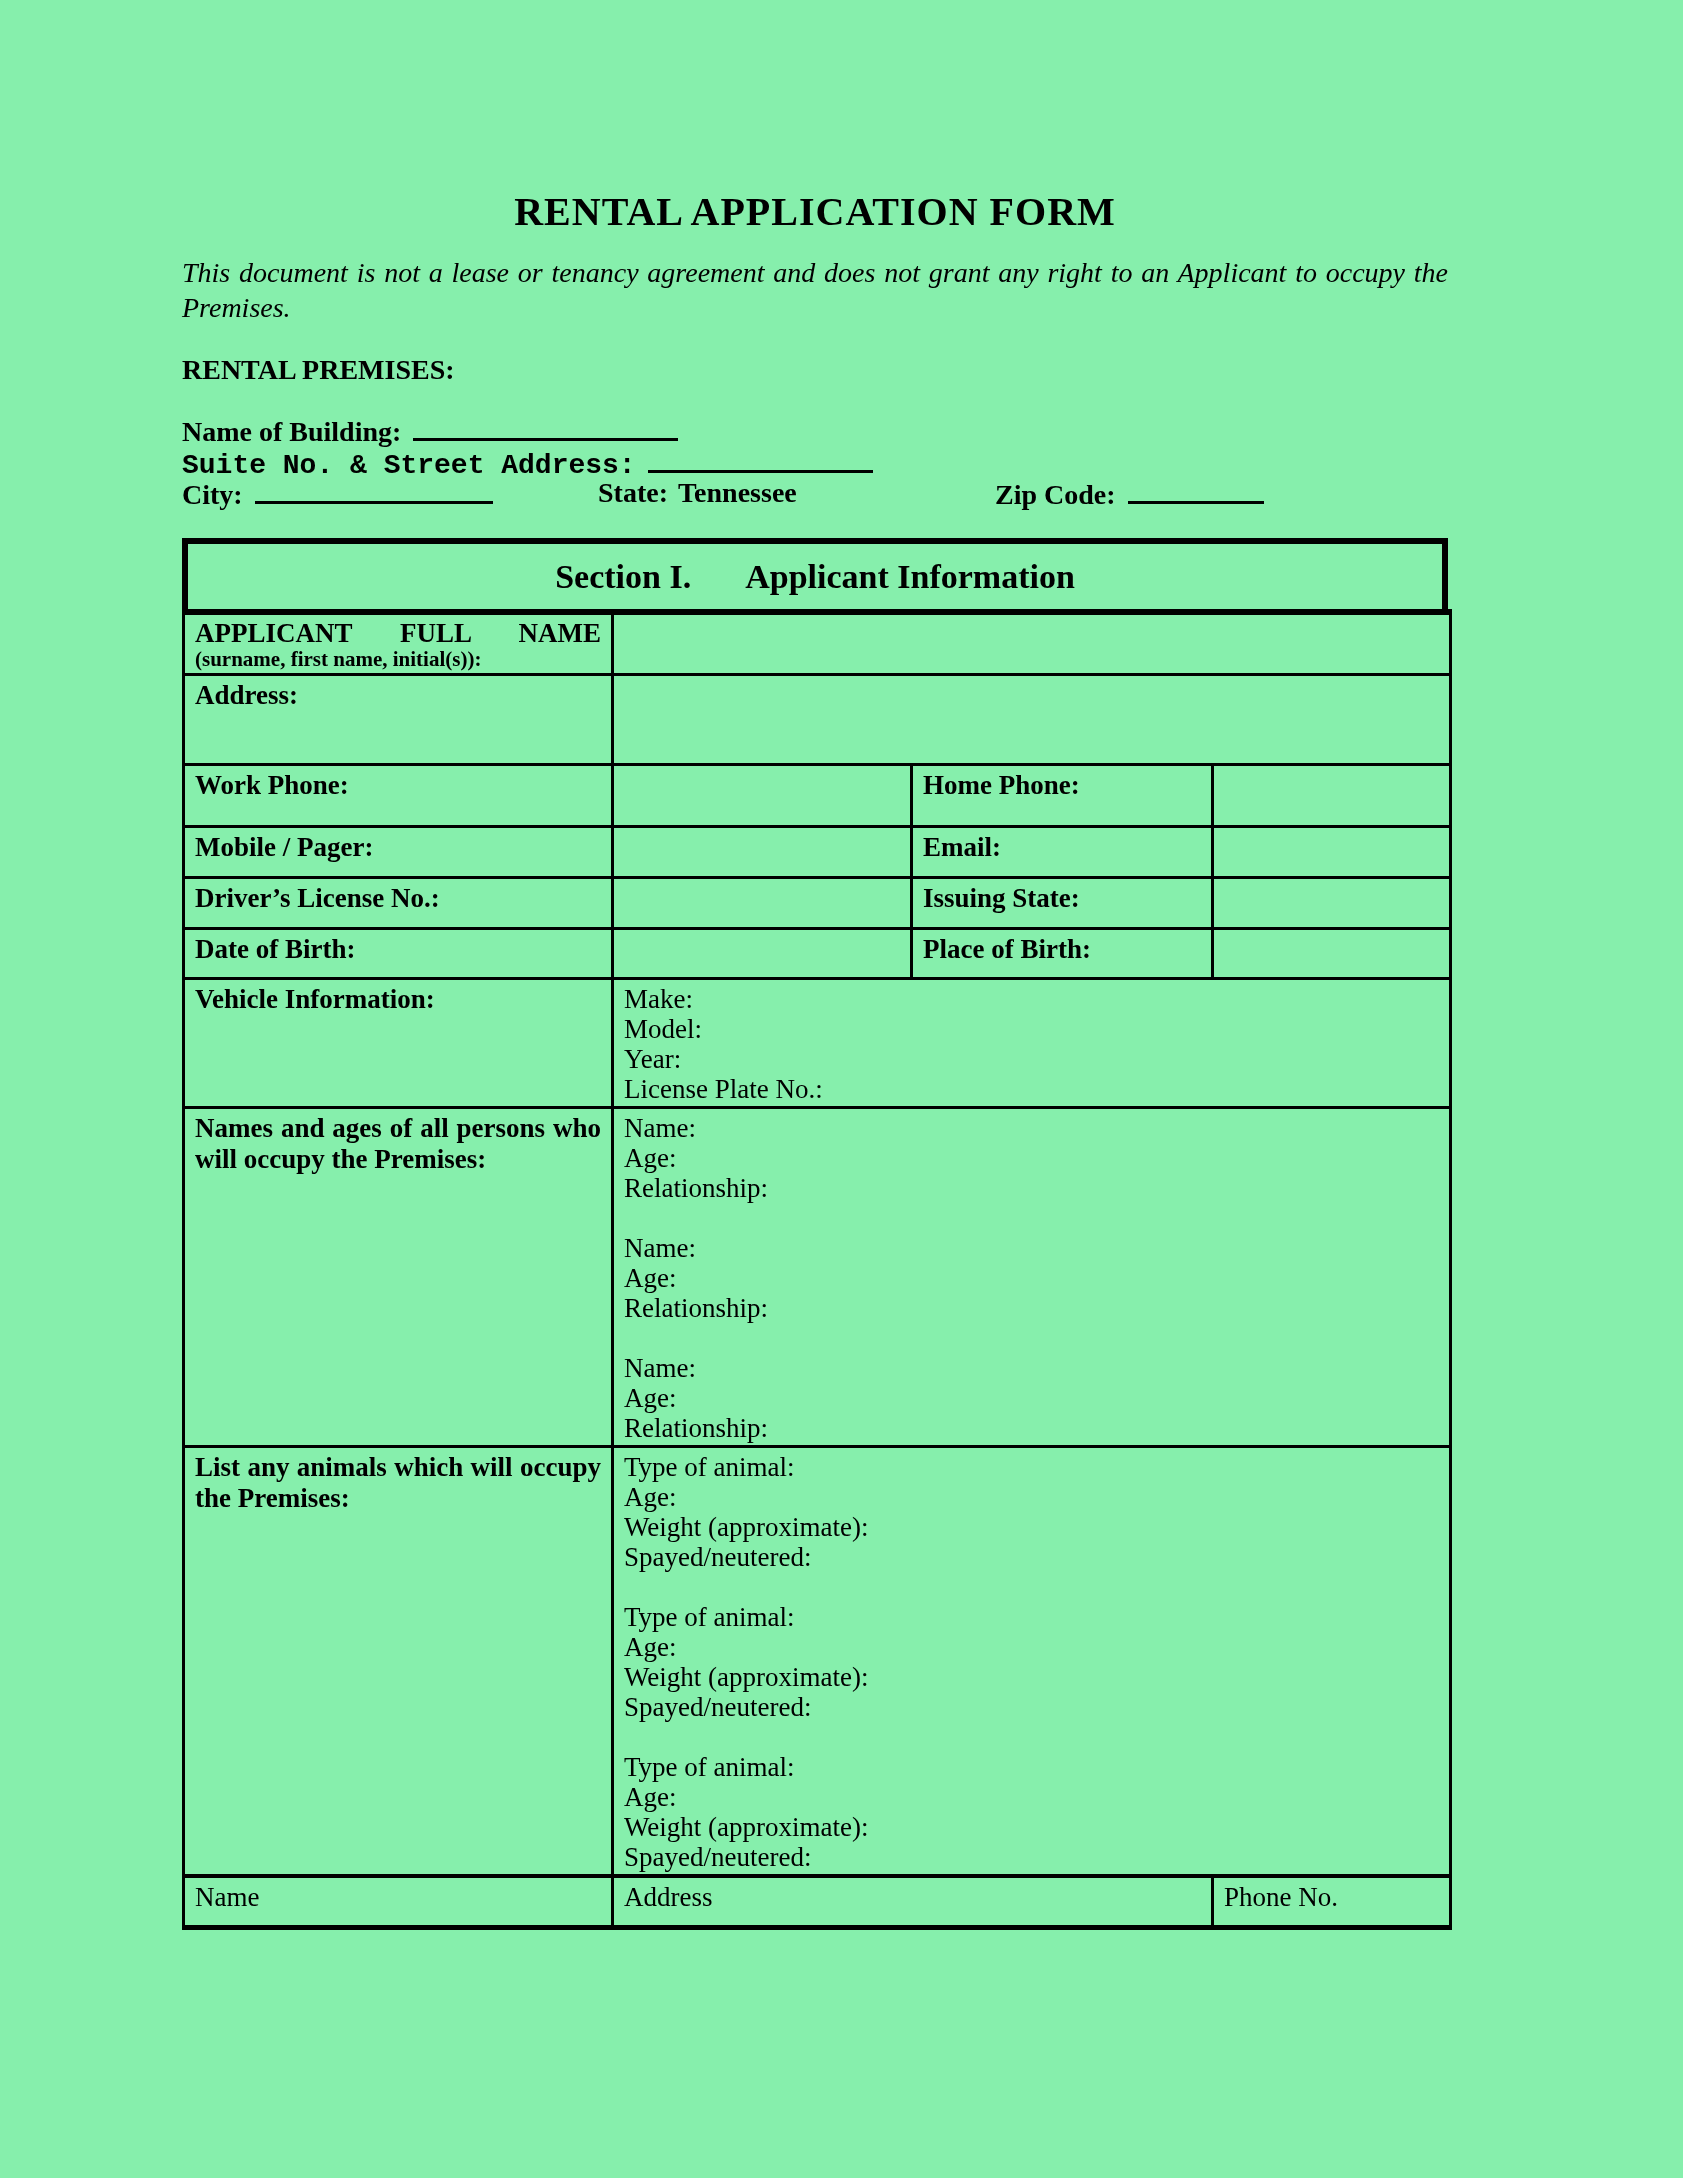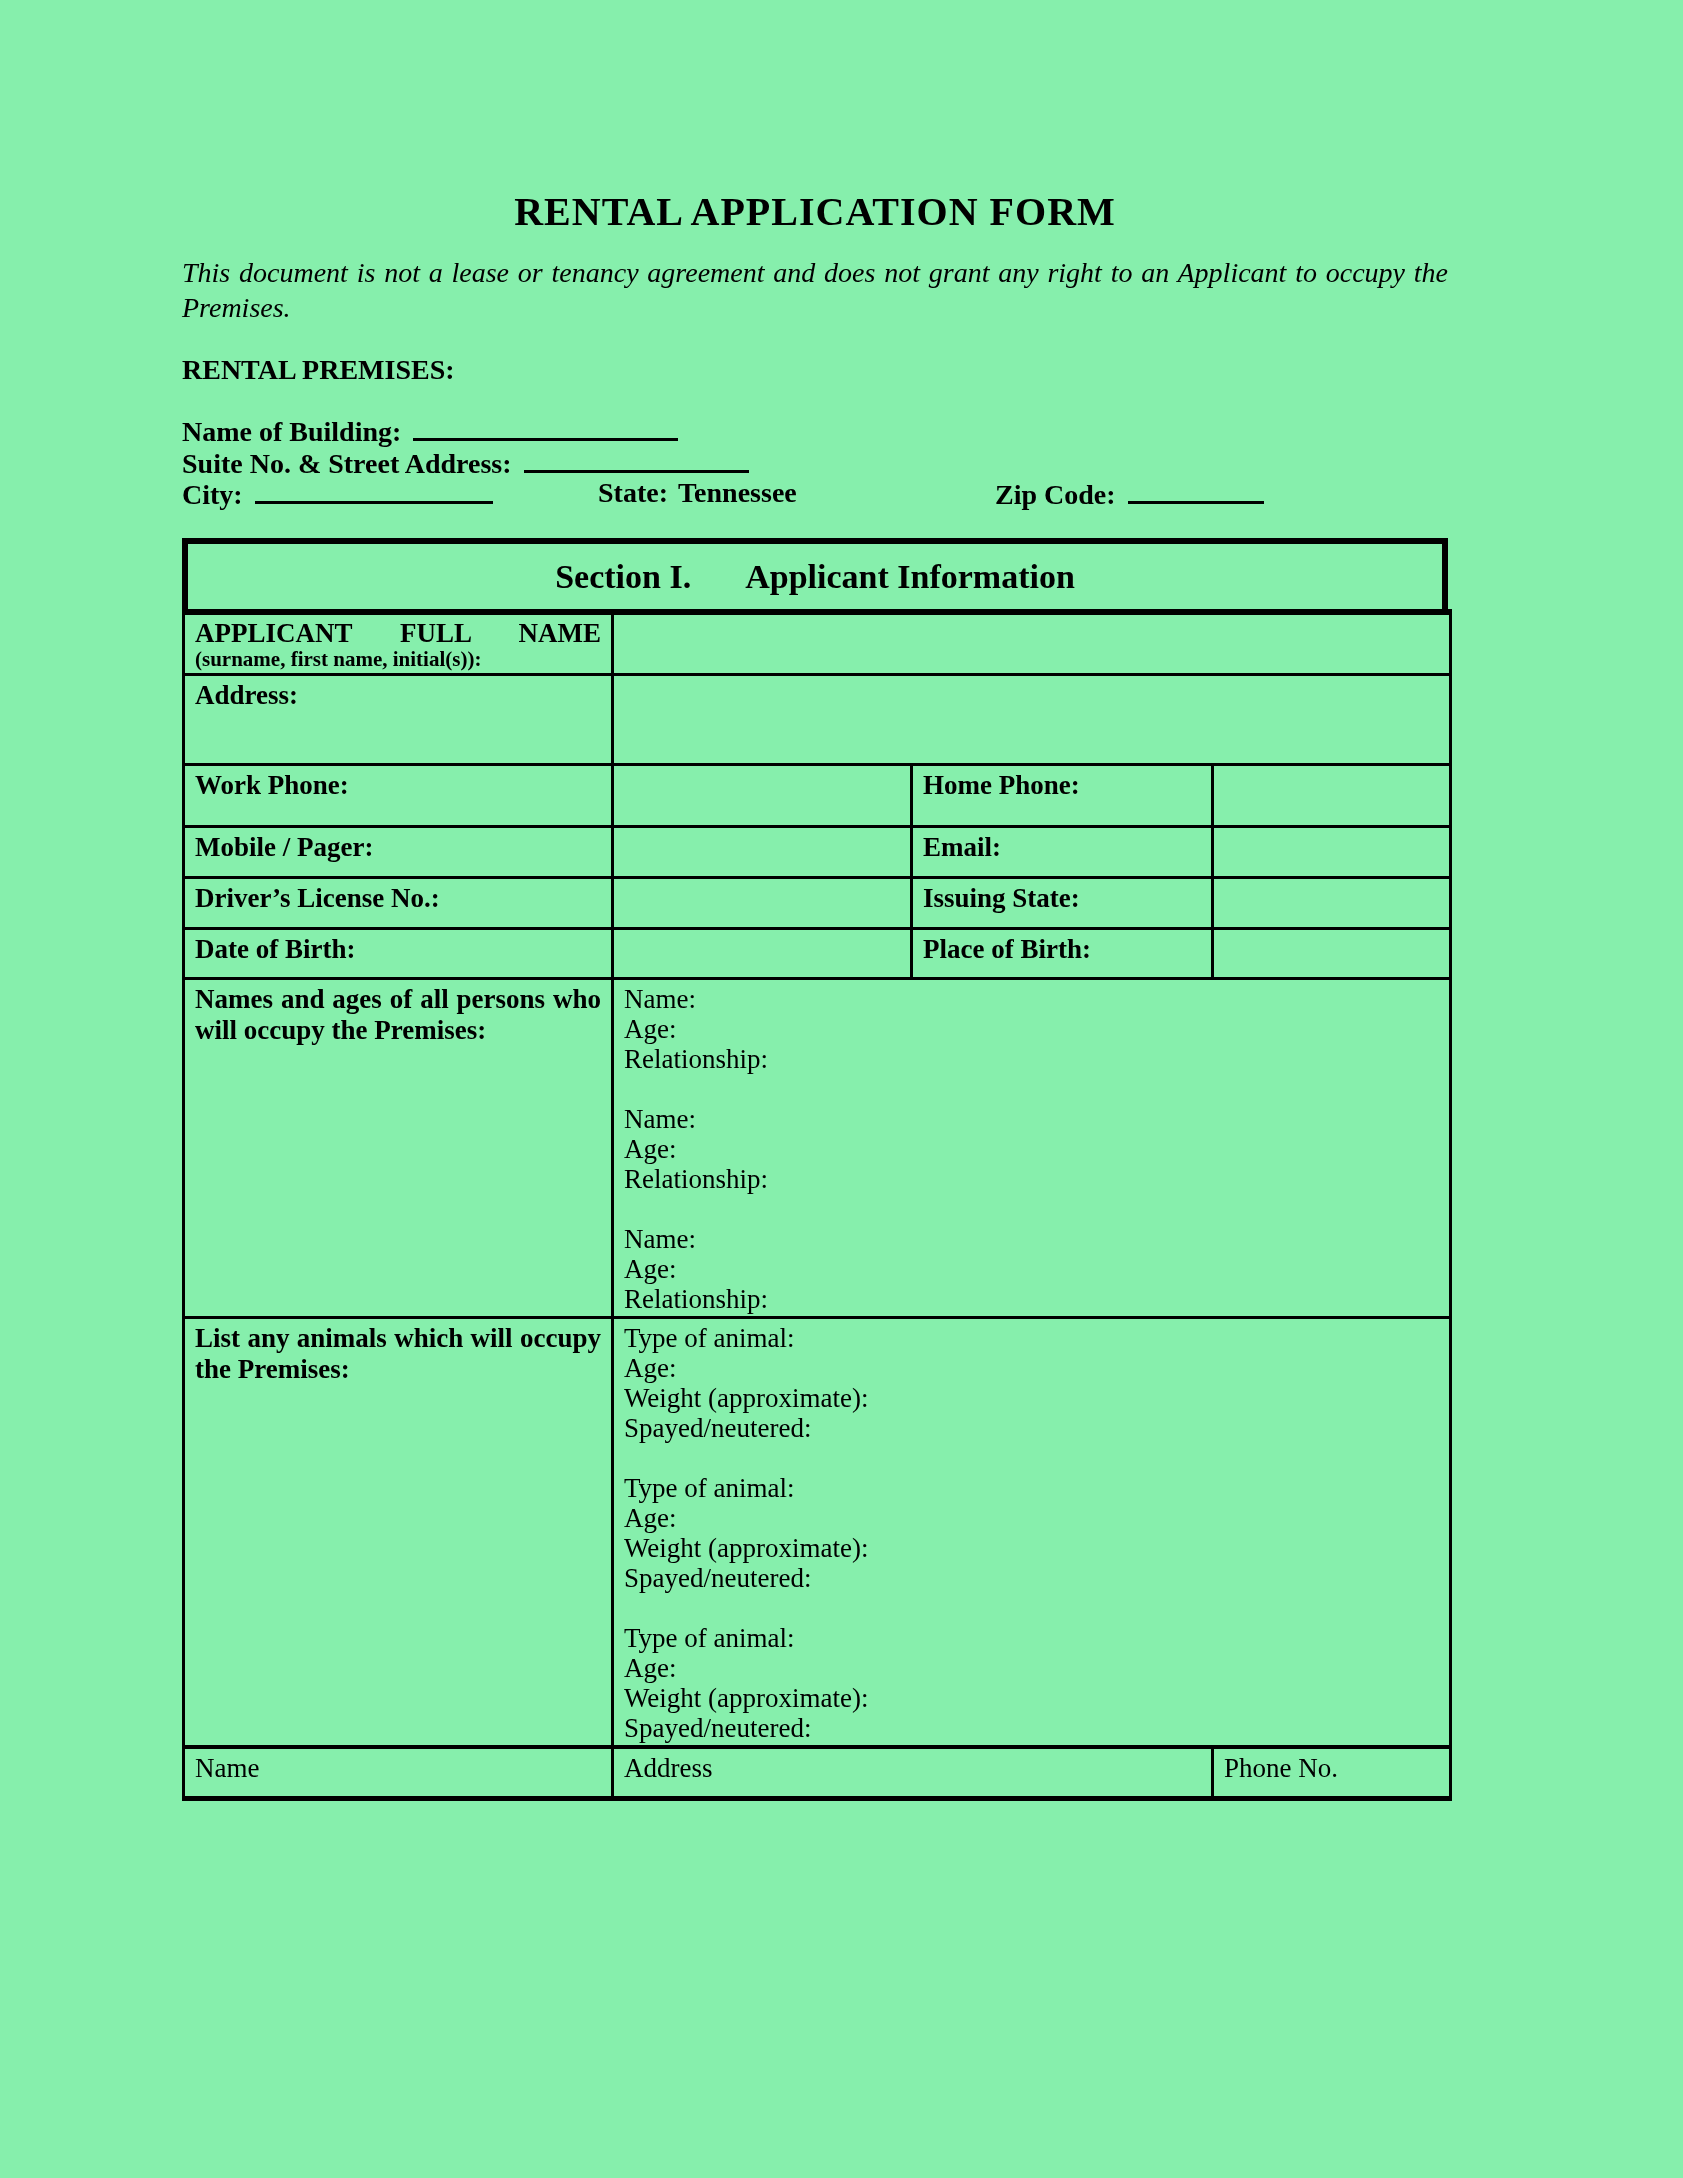--- a/index.html
+++ b/index.html
@@ -21,21 +21,21 @@
     position:absolute;left:0;top:255px;width:1266px;
     font-size:28px;font-style:italic;line-height:35px;
     text-align:justify;
   }
   .premises-heading{
     position:absolute;left:0;top:354px;
     font-size:28px;font-weight:700;
   }
   .field-line{position:absolute;left:0;width:1266px;height:32px;font-size:28px;font-weight:700;white-space:nowrap;}
   .fl-building{top:414px;}
-  .fl-suite{top:446px;}
+  .fl-suite{top:446px;font-family:Liberation Mono, monospace;}
   .fl-city{top:477px;}
   .blank{
     display:inline-block;border-bottom:3px solid #000;height:24px;
     vertical-align:baseline;margin-left:12px;
   }
   .blank-building{width:265px;}
   .blank-suite{width:225px;}
   .blank-city{width:238px;}
   .blank-zip{width:136px;}
   .at-state{position:absolute;left:416px;top:0;}
@@ -148,20 +148,29 @@
         <td class="val"></td>
       </tr>
 
       <tr style="height:50px;">
         <td class="lbl">Date of Birth:</td>
         <td class="val"></td>
         <td class="lbl">Place of Birth:</td>
         <td class="val"></td>
       </tr>
 
+      <tr style="height:122px;">
+        <td class="lbl">Vehicle Information:</td>
+        <td class="val" colspan="3">
+          <div class="fields">Make:
+Model:
+Year:
+License Plate No.:</div>
+        </td>
+      </tr>
 
       <tr style="height:334px;">
         <td class="lbl justify">Names and ages of all persons who will occupy the Premises:</td>
         <td class="val" colspan="3">
           <div class="fields">Name:
 Age:
 Relationship:
 
 Name:
 Age:

